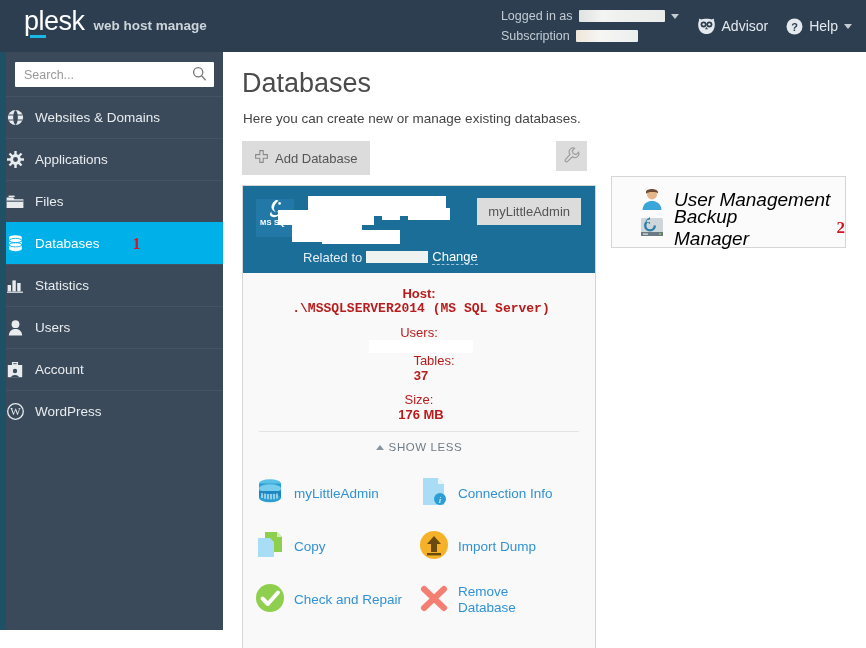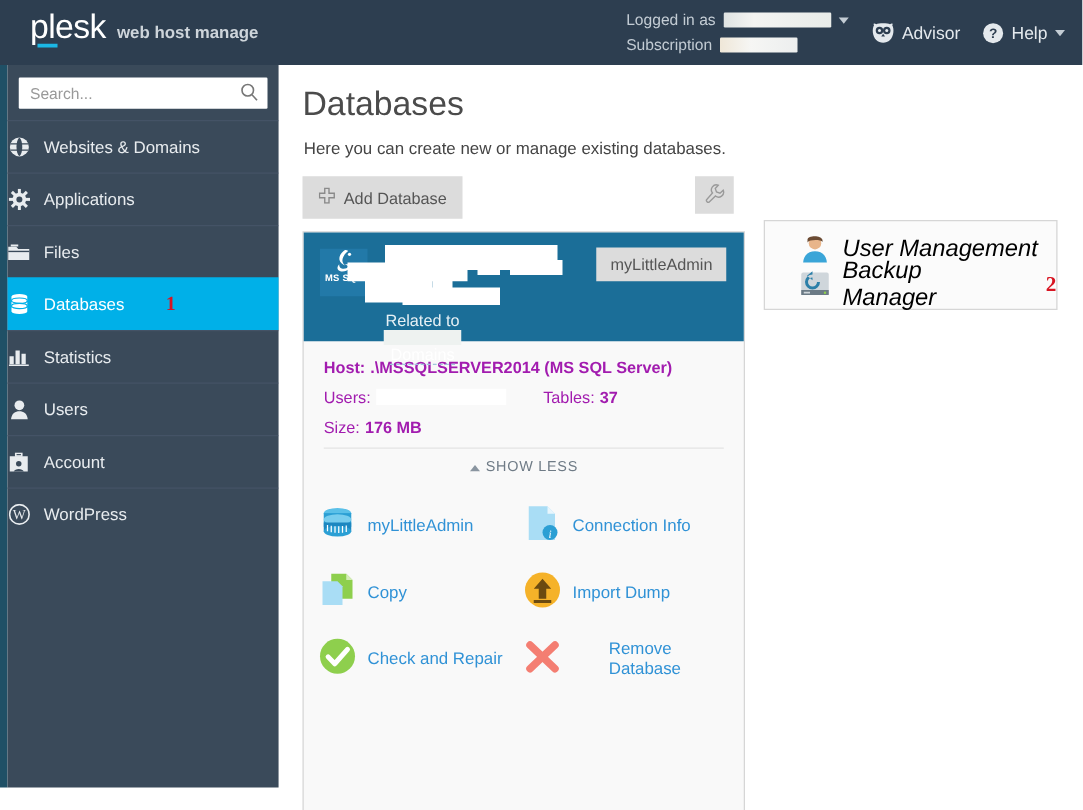--- a/index.html
+++ b/index.html
@@ -118,41 +118,41 @@
   .mssql-text { color:#fff; font-size:7.5px; letter-spacing:0.2px; font-weight:700; }
   .dbname-redactions { position:absolute; left:35px; top:8px; width:200px; height:58px; }
   .dbname-redactions i { position:absolute; background:#ffffff; display:block; }
   .btn-mla-top {
     position:absolute; right:14px; top:12px; background:#dcdcdc; border:0;
     height:27px; padding:0 11px; color:#555; font-size:13px;
     font-family:"Liberation Sans", sans-serif; cursor:pointer;
   }
   .related {
     position:absolute; left:60px; top:63px; color:#e6f0f5; font-size:13px;
-    display:flex; align-items:center; gap:0px;flex-direction:column;
+    display:flex; align-items:center; gap:0px;
   }
   .related .rel-redact { display:inline-block; width:62px; height:12px; background:#eef2f0; margin:0 4px; }
   .related a { color:#ffffff; text-decoration:none; border-bottom:1px dashed #9fc6dc; }
 
   .db-body { padding:13px 16px 0 16px; }
-  .db-line { font-size:13px; color:#a21caf; margin-bottom:9px; display:flex; align-items:center; }
+  .db-line { font-size:13px; color:#b91c1c; margin-bottom:9px; display:flex; align-items:center;flex-direction:column; }
   .db-line b { font-weight:700; }
   .users-redact { display:inline-block; width:104px; height:13px; background:#ffffff; border:0; margin-left:4px; }
   .tables-cell { margin-left:30px; }
   .show-less {
     margin:4px 16px 0 16px; border-top:1px solid #e3e3e3; padding-top:9px;
     color:#6f7b86; font-size:11.5px; letter-spacing:0.6px;
     cursor:pointer; display:flex; align-items:center; justify-content:center; gap:5px;
   }
   .chev-up { width:0;height:0;border-left:4px solid transparent;border-right:4px solid transparent;border-bottom:5px solid #8a95a0; }
 
   .actions { margin-top:14px; padding:0 12px; display:flex; flex-wrap:wrap; }
   .action { width:50%; display:flex; align-items:center; gap:9px; height:53px; }
   .action .a-label { color:#3092d6; font-size:13.5px; line-height:16px; cursor:pointer; }
-  .action .a-label.two-line { max-width:70px;margin-left:29px; }
+  .action .a-label.two-line { max-width:70px; }
 
   
   .side-panel {
     position:absolute; left:388px; top:124px; width:235px; height:72px;
     border:1px solid #d6d6d6; background:#fbfbfb; padding:9px 0 0 28px;
   }
   .sp-row { display:flex; align-items:center; gap:10px; height:28px; }
   .sp-row .sp-label { color:#000000; font-size:19px; cursor:pointer;font-style:italic; }
   .sp-annot { color:#d81522; font-weight:bold; font-size:17px; font-family:"Liberation Serif", serif; margin-left:12px; }
 </style>
@@ -365,28 +365,28 @@
         <i style="left:14px;  top:28px; width:54px;  height:20px;"></i>
         <i style="left:44px;  top:36px; width:78px;  height:14px;"></i>
         <i style="left:68px;  top:26px; width:16px;  height:12px;"></i>
       </div>
 
       <button class="btn-mla-top">myLittleAdmin</button>
 
       <div class="related">
         <span>Related to</span>
         <span class="rel-redact"></span>
-        <a href="#">Domains</a>
+        <a href="#">Change</a>
       </div>
     </div>
 
     <div class="db-body">
       <div class="db-line">
         <b>Host:</b>
-        <span style="margin-left:4px;font-weight:700;">.\MSSQLSERVER2014 (MS SQL Server)</span>
+        <span style="margin-left:4px;font-weight:700;font-family:Liberation Mono, monospace;">.\MSSQLSERVER2014 (MS SQL Server)</span>
       </div>
       <div class="db-line">
         <span>Users:</span>
         <span class="users-redact"></span>
         <span class="tables-cell">Tables:</span>
         <b style="margin-left:4px">37</b>
       </div>
       <div class="db-line">
         <span>Size:</span>
         <b style="margin-left:4px">176 MB</b>

